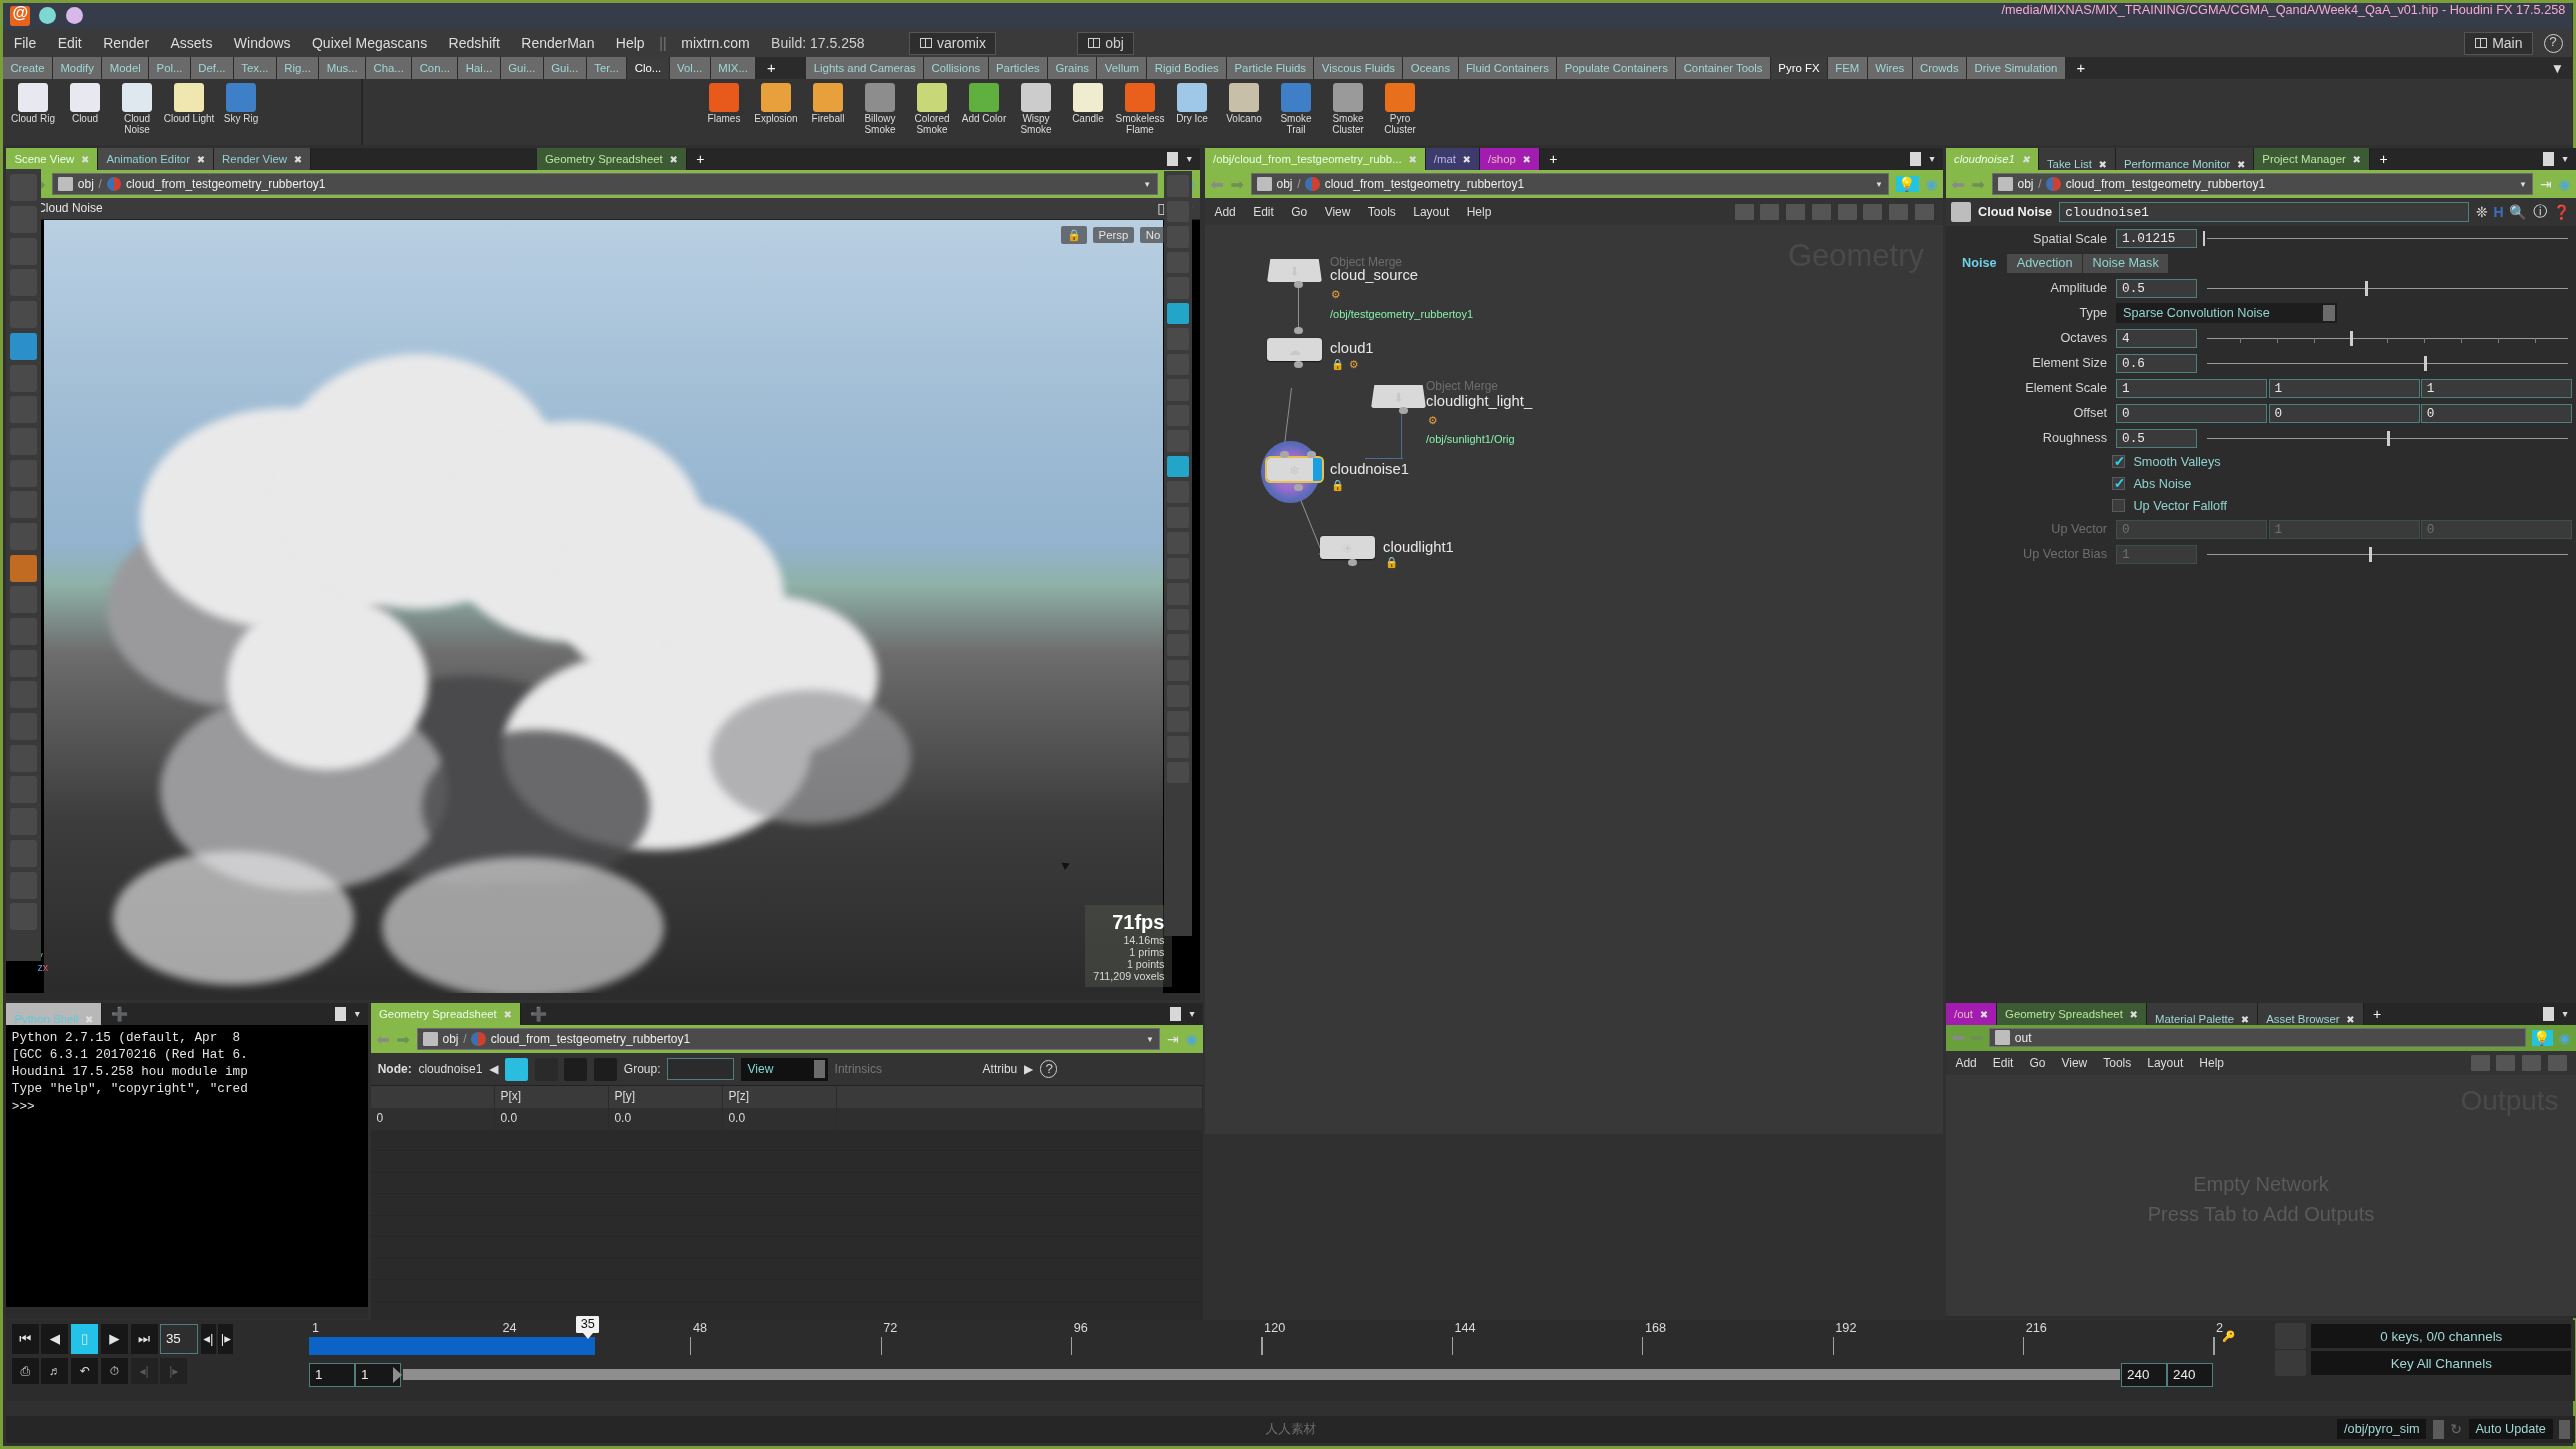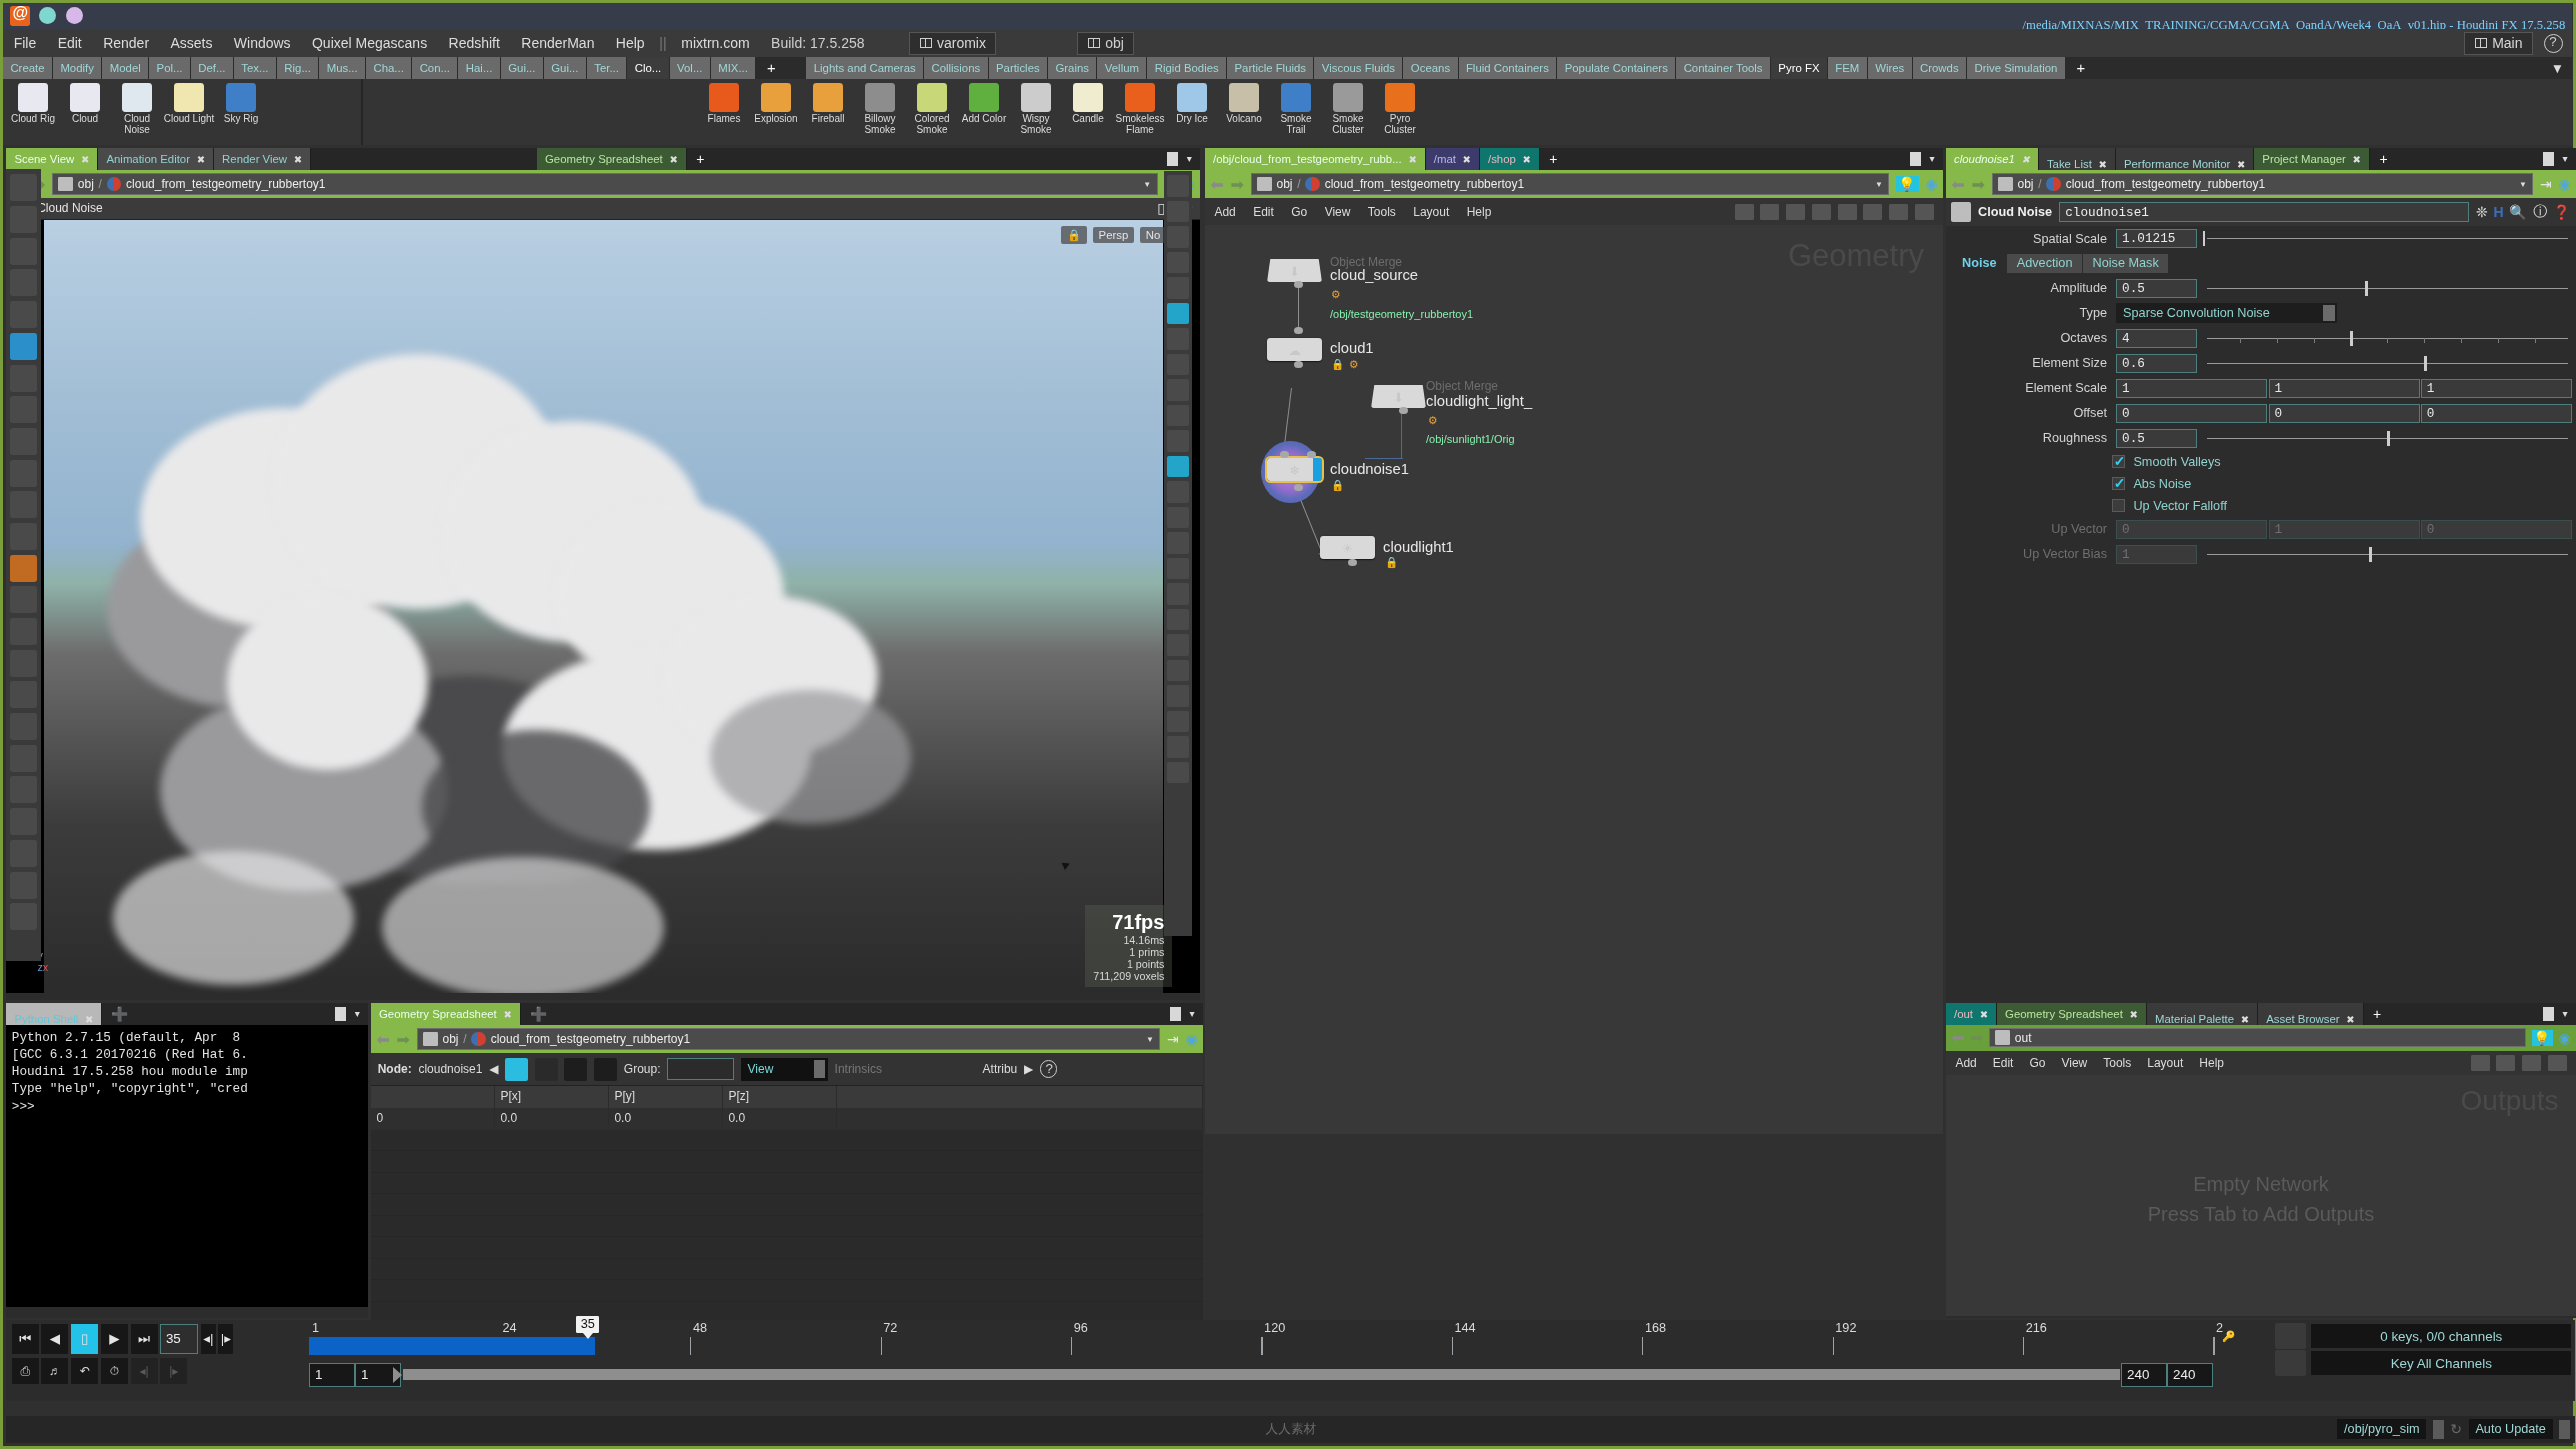--- a/index.html
+++ b/index.html
@@ -9,21 +9,21 @@
          border-left:3.4px solid #7a9e3a; border-right:3.4px solid #7a9e3a;
          border-top:3.4px solid #7a9e3a; border-bottom:3.4px solid #7a9e3a; background:#303030; }
 
   
   .titlebar { position:absolute; left:0; top:0; width:2569px; height:25.5px;
               background:#363c49; display:flex; align-items:center; }
   .win-dot { width:17.4px; height:17.4px; border-radius:50%; margin-left:9.4px; }
   .logo { width:20px; height:20px; margin-left:6.7px; background:#e8641c; border-radius:2.7px;
           position:relative; }
   .logo:after { content:"@"; position:absolute; left:2.7px; top:-2px; font-size:16px; color:#fff; font-weight:bold;}
-  .title-path { position:absolute; right:6.7px; top:15px; font-size:12.7px; color:#7dd3fc; white-space:nowrap;font-family:Liberation Serif, serif;}
+  .title-path { position:absolute; right:6.7px; top:0; font-size:12.7px; color:#f9a8d4; white-space:nowrap;}
 
   
   .menubar { position:absolute; left:0; top:25.5px; width:2569px; height:29px;
              background:#3a3a3a; display:flex; align-items:center; }
   .menubar .mi { font-size:14px; color:#ddd; padding:0 10.7px; white-space:nowrap; }
   .menubar .mi.sep { color:#777; padding:0 4px;}
   .menubar .build { color:#cfcfcf;}
   .desk-chip { display:flex; align-items:center; gap:5.4px; margin-left:34px;
                background:#2e2e2e; border:0.7px solid #555; height:23px; padding:0 9.4px; }
   .desk-chip .gl { display:inline-block; width:12px; height:10.7px; border:1.3px solid #cfcfcf; }
@@ -52,21 +52,21 @@
   
   .pane { position:absolute; background:#2c2c2c; }
   .tabstrip { height:22px; display:flex; align-items:stretch; background:#262626; }
   .tabstrip .tb { display:flex; align-items:center; gap:6.7px; padding:0 8px; font-size:11.4px;
                   color:#8fd3cf; background:#4a4a4a; border-right:0.7px solid #1e1e1e; white-space:nowrap;}
   .tabstrip .tb .x { color:#ddd; font-size:10px; }
   .tabstrip .tb.active { background:#86b84a; color:#eaffea; }
   .tabstrip .tb.g1 { background:#7a6a2e;margin-top:32px; }
   .tabstrip .tb.g2 { background:#3c5a33; color:#b9e6a0;}
   .tabstrip .tb.purple { background:#3d3b6b; color:#b9b8e8;}
-  .tabstrip .tb.maroon { background:#0f766e; color:#e8b8bf;}
+  .tabstrip .tb.maroon { background:#a21caf; color:#e8b8bf;}
   .tabstrip .tb.dk { background:#3a3a3a; color:#9fd7d7;align-items:flex-end;}
   .tabstrip .plus { color:#fff; font-size:14px; padding:0 9.4px; display:flex; align-items:center;}
   .tabstrip .right { margin-left:auto; display:flex; align-items:center; gap:6.7px; padding-right:6.7px;}
   .tabstrip .sq { width:11.4px; height:13.4px; background:#d8d8d8;}
   .tabstrip .dn { color:#ddd; font-size:8.7px;}
 
   .pathbar { height:28px; display:flex; align-items:center; gap:6.7px; padding:0 5.4px; }
   .pb-arrow { font-size:16px; color:#8a8a8a; }
   .pb-arrow.g { color:#6f8f55; }
   .pathfield { flex:1; height:21.5px; background:#4b4b4b; border:0.7px solid #6d6d6d;

